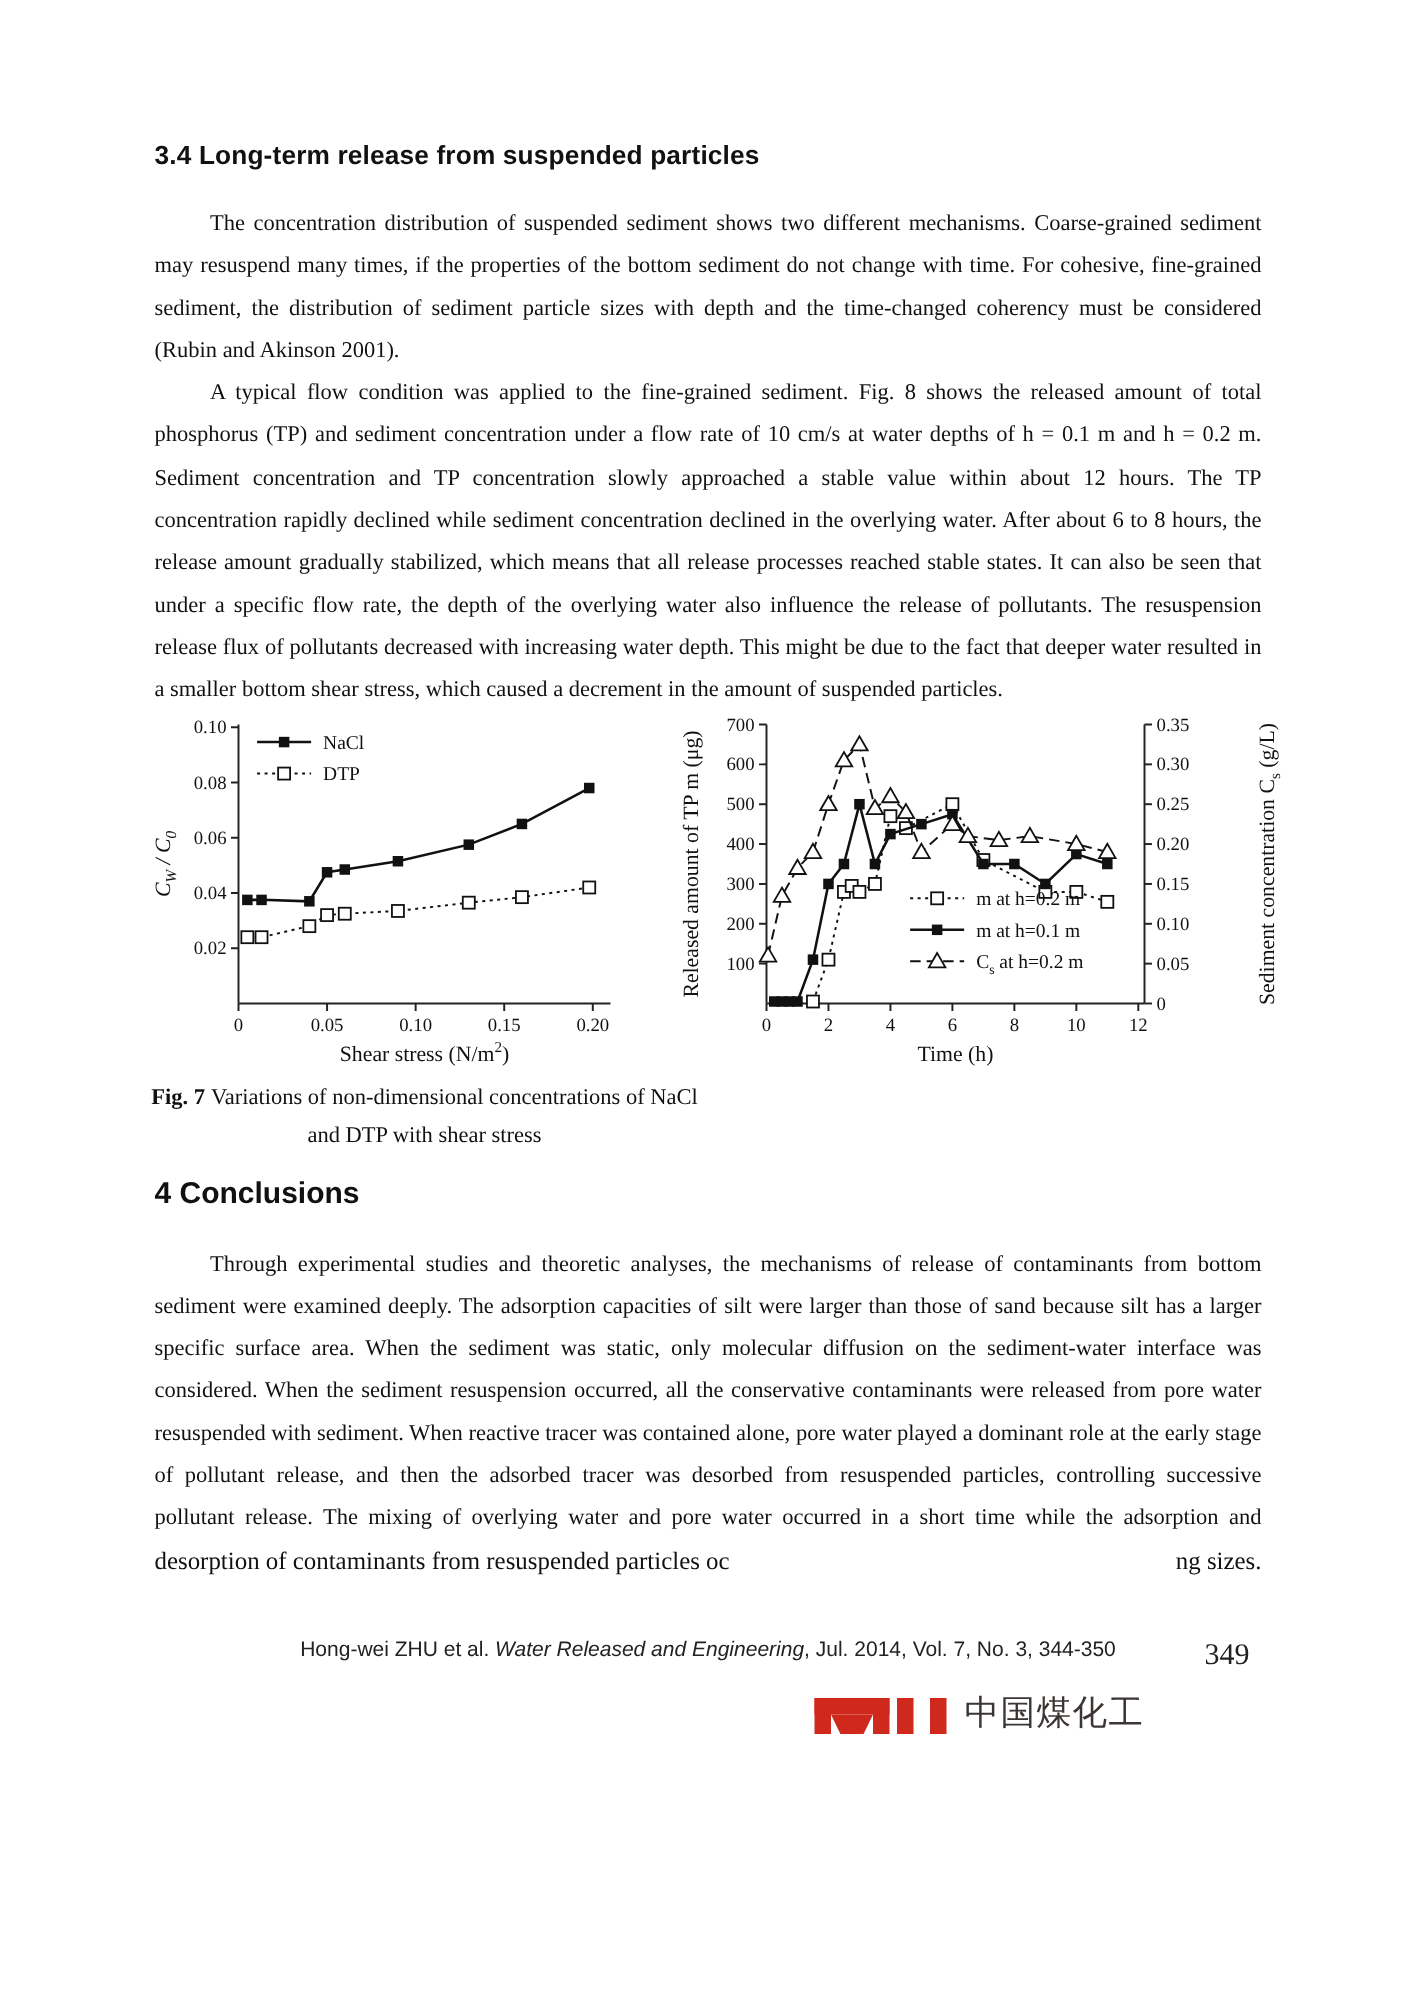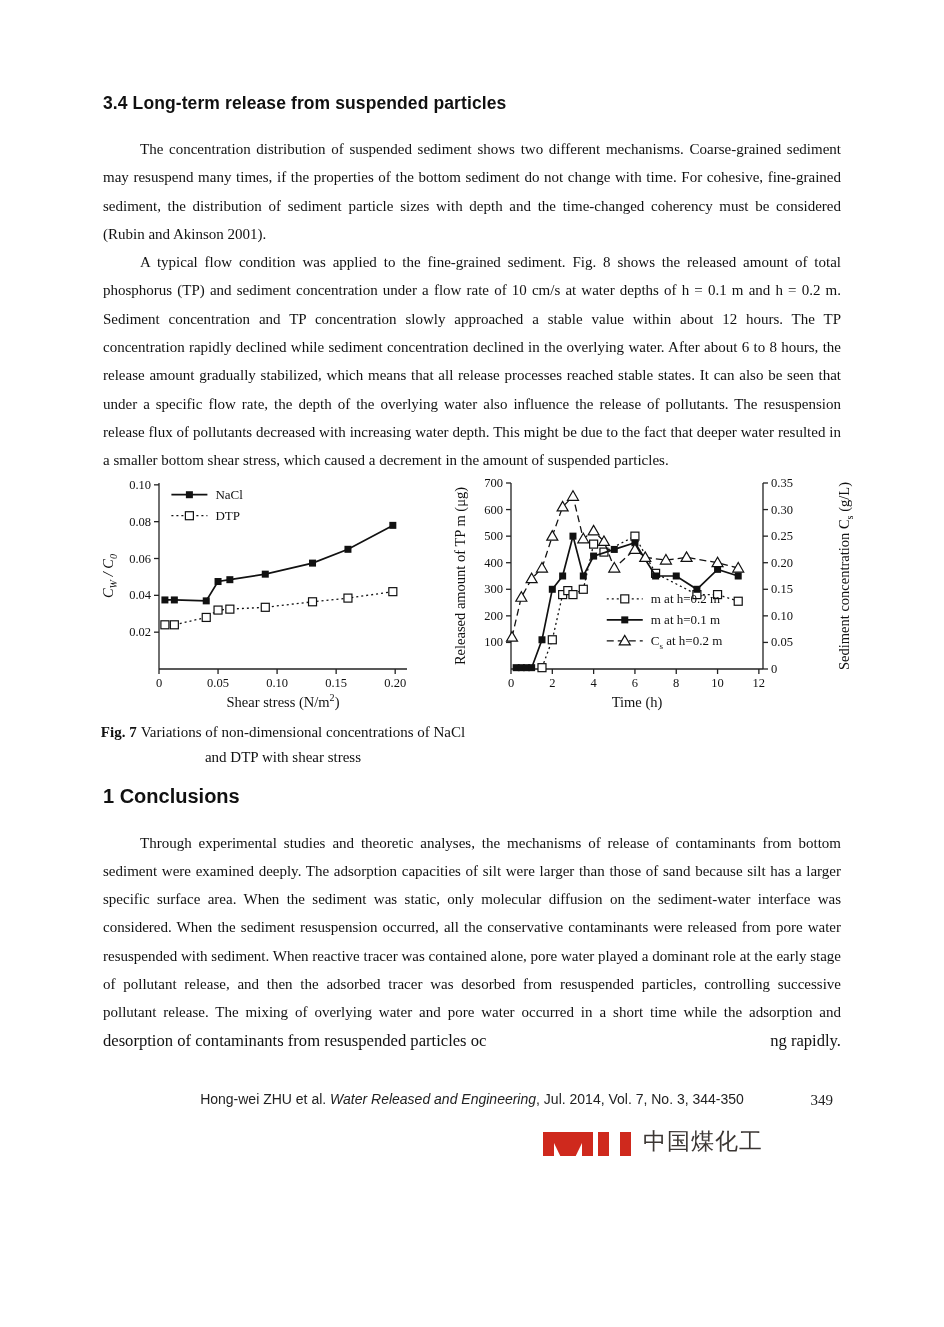--- a/index.html
+++ b/index.html
@@ -17,21 +17,21 @@
   .caption{font-size:15px;line-height:25px;text-align:center;}
   .caption b{font-weight:bold;margin-right:4px;}
   .cap7{width:372px;margin-left:-6px;}
   .cap8{width:344px;margin-left:4px;}
   .conclusions-heading{font-family:"Liberation Sans",sans-serif;font-size:20px;font-weight:bold;
         margin:15px 0 0 0;}
   .conclusions-p{margin-top:21px !important;}
   .footer{position:relative;margin-top:36px;font-family:"Liberation Sans",sans-serif;font-size:14px;color:#222;}
   .citation{text-align:center;}
   .citation i{font-style:italic;}
-  .page-number{position:absolute;right:8px;top:1px;font-family:"Liberation Serif",serif;font-size:15px;}
+  .page-number{position:absolute;right:8px;top:1px;font-family:"Liberation Serif",serif;font-size:20px;}
   
   .watermark{position:absolute;left:541px;top:1126px;width:226px;height:84px;display:flex;align-items:flex-start;}
   .logo-mark{flex:none;}
   .logo-mark .red{fill:#cf291d;}
   .wm-right{margin-left:6px;padding-top:2px;}
   .wm-cn{font-family:"Liberation Sans",sans-serif;font-size:23px;line-height:26px;color:#3b3633;letter-spacing:1px;white-space:nowrap;}
   .wm-line{height:3px;background:#cf291d;width:120px;margin:2px 0 2px 0;}
   .wm-en{font-family:"Liberation Sans",sans-serif;font-size:18px;color:#4a4a4a;letter-spacing:5.5px;white-space:nowrap;text-decoration:underline;}
 </style>
 </head>
@@ -211,27 +211,27 @@
           <text x="201.76" y="170.38" text-anchor="start" font-family="&quot;Liberation Serif&quot;,serif" font-size="13px" fill="#111"><tspan>C</tspan><tspan dy="4" font-size="70%">s</tspan><tspan dy="-4"> at h=0.2 m</tspan></text>
         </svg>
     </div>
 
     <div class="captions-row">
       <div class="caption cap7">
         <b>Fig. 7</b><span>Variations of non-dimensional concentrations of NaCl and DTP with shear stress</span>
       </div>
     </div>
 
-    <h1 class="conclusions-heading">1 Conclusions</h1>
+    <h1 class="conclusions-heading">4 Conclusions</h1>
 
     <p class="body justify-last conclusions-p">Through experimental studies and theoretic analyses, the mechanisms of release of contaminants from bottom sediment were examined deeply. The adsorption capacities of silt were larger than those of sand because silt has a larger specific surface area. When the sediment was static, only molecular diffusion on the sediment-water interface was considered. When the sediment resuspension occurred, all the conservative contaminants were released from pore water resuspended with sediment. When reactive tracer was contained alone, pore water played a dominant role at the early stage of pollutant release, and then the adsorbed tracer was desorbed from resuspended particles, controlling successive pollutant release. The mixing of overlying water and pore water occurred in a short time while the adsorption and</p>
 
     <div class="last-line">
       <span>desorption of contaminants from resuspended particles oc</span>
-      <span>ng rapidly.</span>
+      <span>ng sizes.</span>
     </div>
 
     <div class="footer">
       <div class="citation">
         <span>Hong-wei ZHU et al. </span><i>Water Released and Engineering</i><span>, Jul. 2014, Vol. 7, No. 3, 344-350</span>
       </div>
       <div class="page-number">349</div>
     </div>
   </div>
 

